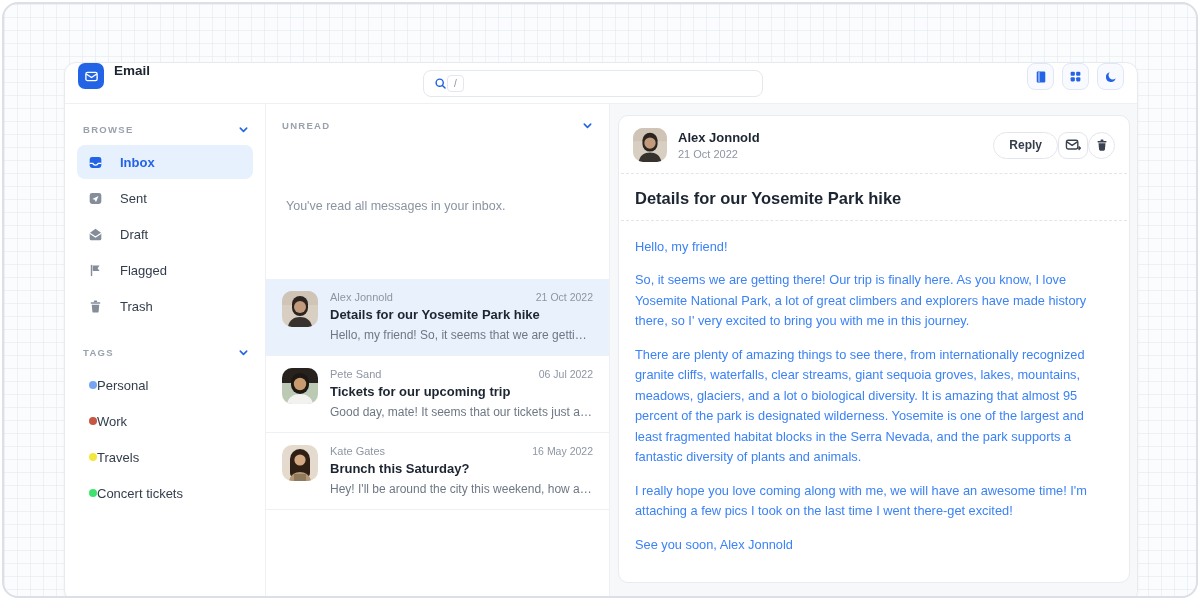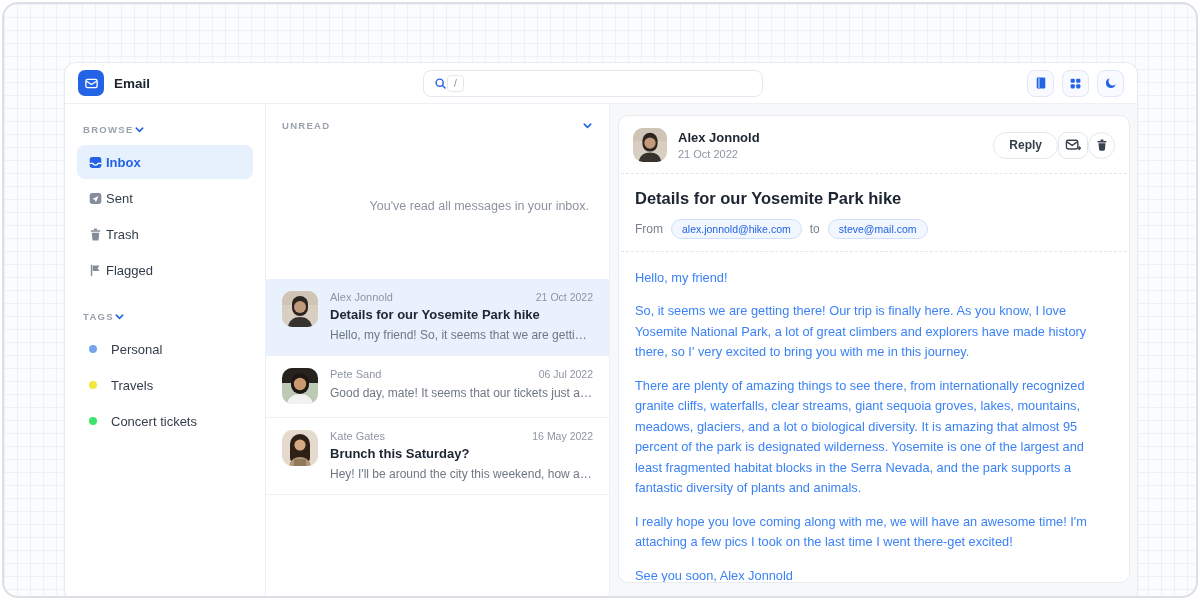--- a/index.html
+++ b/index.html
@@ -14,21 +14,21 @@
       linear-gradient(90deg, rgba(226,230,236,.5) 1px, transparent 1px);
     background-size:13px 13px; overflow:hidden; }
 
   
   .window { position:absolute; left:60px; top:58px; width:1074px; height:540px;
     background:#fff; border:1px solid #e7eaee; border-radius:12px;
     box-shadow:0 1px 3px rgba(16,24,40,.05); overflow:hidden;
     display:flex; flex-direction:column; }
 
   
-  .topbar { height:41px; flex:0 0 41px; display:flex; align-items:center;
+  .topbar { height:41px; flex:0 0 41px; display:flex; align-items:flex-start;
     padding:0 13px; border-bottom:1px solid #eef0f3; position:relative; }
   .logo { width:26px; height:26px; border-radius:7px; background:#2264e5;
     display:flex; align-items:center; justify-content:center; }
   .app-title { margin-left:10px; font-size:13.5px; font-weight:bold; color:#1b2430; }
   .searchbox { position:absolute; left:358px; top:7px; width:340px; height:27px;
     border:1px solid #e3e7ee; border-radius:8px; background:#fff;
     display:flex; align-items:center; padding:0 6px 0 10px; }
   .searchbox input { flex:1; border:none; outline:none; font-size:12px;
     color:#3c4654; margin-left:8px; font-family:"Liberation Sans",sans-serif;
     background:transparent; }
@@ -43,37 +43,37 @@
 
   
   .content { flex:1; display:flex; min-height:0; }
   .sidebar { width:200px; flex:0 0 200px; padding:10px 12px; }
   .listcol { width:345px; flex:0 0 345px; border-left:1px solid #eef0f3;
     border-right:1px solid #eef0f3; background:#fff; display:flex;
     flex-direction:column; }
   .detailcol { flex:1; background:#f6f8f9; padding:11px 7px 18px 8px; }
 
   
-  .section-head { display:flex; align-items:center; 
+  .section-head { display:flex; align-items:center; justify-content:space-between;
     padding:10px 4px 10px 6px; }
   .section-title { font-size:9.5px; font-weight:bold; letter-spacing:1.3px;
     color:#99a1ad; text-transform:uppercase; }
-  .side-item { height:34px; display:flex; align-items:center; gap:3px;
+  .side-item { height:34px; display:flex; align-items:center; gap:17px;
     padding:0 10px; border-radius:8px; font-size:13px; color:#333d4b;
     cursor:pointer; margin-bottom:2px; }
   .side-item.active { background:#e7f0fd; color:#2264e5; font-weight:bold; }
   .side-item .ic { width:16px; display:flex; justify-content:center; }
   .tags-block { margin-top:14px; }
   .tag-dot { width:8px; height:8px; border-radius:50%; flex:0 0 8px; }
-  .side-item.tag { gap:14px; padding-left:12px; }
+  .side-item.tag { gap:0; padding-left:12px; }
 
   
   .list-head { display:flex; align-items:center; justify-content:space-between;
     padding:16px 16px 10px; }
-  .empty-state { text-align:right; color:#8b93a1; font-size:12.5px;
+  .empty-state { text-align:left; color:#8b93a1; font-size:12.5px;
     padding:58px 20px 66px; }
   .mail-item { display:flex; gap:12px; padding:12px 16px 13px;
     border-bottom:1px solid #eef1f4; cursor:pointer; }
   .mail-item.selected { background:#e9f1fd; }
   .avatar { width:36px; height:36px; border-radius:10px; overflow:hidden;
     flex:0 0 36px; }
   .mail-body { flex:1; min-width:0; }
   .mail-toprow { display:flex; justify-content:space-between; align-items:baseline; }
   .mail-sender { font-size:11px; color:#8e96a3; }
   .mail-date { font-size:10.5px; color:#8e96a3; }
@@ -179,47 +179,60 @@
             <svg width="15" height="15" viewBox="0 0 16 16">
                 <rect x="1.8" y="2.2" width="12.4" height="11.6" rx="2.6" fill="#848d99"></rect>
                 <path d="M4.6 8.4l6.6-3-2.7 6.6-1.2-2.7z" fill="#fff"></path>
               </svg>
           </span>
           <span>Sent</span>
         </div>
         <div class="side-item">
           <span class="ic">
             <svg width="15" height="15" viewBox="0 0 16 16">
+                <path d="M1.8 6.3L8 1.9l6.2 4.4v6.2a1.6 1.6 0 0 1-1.6 1.6H3.4a1.6 1.6 0 0 1-1.6-1.6z" fill="#848d99"></path>
+                <path d="M1.9 6.6L8 10.7l6.1-4.1" fill="none" stroke="#fff" stroke-width="1.2"></path>
+              </svg>
+          </span>
+          <span>Draft</span>
+        </div>
+        <div class="side-item">
+          <span class="ic">
+            <svg width="15" height="15" viewBox="0 0 16 16">
+                <rect x="3" y="1.8" width="1.5" height="12.4" rx="0.75" fill="#848d99"></rect>
+                <path d="M5 2.6h7.4l-2.2 2.9 2.2 2.9H5z" fill="#848d99"></path>
+              </svg>
+          </span>
+          <span>Flagged</span>
+        </div>
+        <div class="side-item">
+          <span class="ic">
+            <svg width="15" height="15" viewBox="0 0 16 16">
                 <rect x="6.2" y="1.6" width="3.6" height="1.8" rx="0.9" fill="#848d99"></rect>
                 <rect x="2.8" y="3.4" width="10.4" height="1.6" rx="0.8" fill="#848d99"></rect>
                 <path d="M4 6h8l-.65 7.2a1.4 1.4 0 0 1-1.4 1.3H6.05a1.4 1.4 0 0 1-1.4-1.3z" fill="#848d99"></path>
               </svg>
           </span>
           <span>Trash</span>
-        </div>
-        <div class="side-item">
-          <span class="ic">
-            <svg width="15" height="15" viewBox="0 0 16 16">
-                <rect x="3" y="1.8" width="1.5" height="12.4" rx="0.75" fill="#848d99"></rect>
-                <path d="M5 2.6h7.4l-2.2 2.9 2.2 2.9H5z" fill="#848d99"></path>
-              </svg>
-          </span>
-          <span>Flagged</span>
         </div>
 
         <div class="tags-block">
           <div class="section-head">
             <span class="section-title">Tags</span>
             <svg width="11" height="11" viewBox="0 0 12 12">
                 <path d="M2.5 4.5L6 8l3.5-3.5" fill="none" stroke="#2264e5" stroke-width="1.7" stroke-linecap="round" stroke-linejoin="round"></path>
               </svg>
           </div>
           <div class="side-item tag">
             <span class="tag-dot" style="background-color: rgb(118, 164, 238);"></span>
             <span>Personal</span>
+          </div>
+          <div class="side-item tag">
+            <span class="tag-dot" style="background-color: rgb(198, 87, 67);"></span>
+            <span>Work</span>
           </div>
           <div class="side-item tag">
             <span class="tag-dot" style="background-color: rgb(242, 231, 62);"></span>
             <span>Travels</span>
           </div>
           <div class="side-item tag">
             <span class="tag-dot" style="background-color: rgb(62, 226, 110);"></span>
             <span>Concert tickets</span>
           </div>
         </div>
@@ -263,20 +276,21 @@
                 <path d="M9 14a9 9 0 0 1 18 0v3a9 9 0 0 1-18 0z" fill="#1d1814"></path>
                 <circle cx="18" cy="16" r="6.2" fill="#c99a6f"></circle>
                 <path d="M5 36c1-7 7-10 13-10s12 3 13 10z" fill="#f2f2f0"></path>
               </svg>
           </div>
           <div class="mail-body">
             <div class="mail-toprow">
               <span class="mail-sender">Pete Sand</span>
               <span class="mail-date">06 Jul 2022</span>
             </div>
+            <div class="mail-title">Tickets for our upcoming trip</div>
             <div class="mail-preview">Good day, mate! It seems that our tickets just arrived...</div>
           </div>
         </div>
 
         <div class="mail-item">
           <div class="avatar">
             <svg width="36" height="36" viewBox="0 0 36 36">
                 <rect width="36" height="36" fill="#e4dbce"></rect>
                 <path d="M8 14a10 10 0 0 1 20 0v14a5 5 0 0 1-5 5H13a5 5 0 0 1-5-5z" fill="#2e2015"></path>
                 <circle cx="18" cy="15" r="5.6" fill="#d5a984"></circle>
@@ -328,26 +342,20 @@
                     <path d="M4 6h8l-.65 7.2a1.4 1.4 0 0 1-1.4 1.3H6.05a1.4 1.4 0 0 1-1.4-1.3z" fill="#39424e"></path>
                   </svg>
               </div>
             </div>
           </div>
 
           <div class="dashed"></div>
 
           <div class="subject-block">
             <div class="subject">Details for our Yosemite Park hike</div>
-            <div class="fromto">
-              <span>From</span>
-              <span class="pill">alex.jonnold@hike.com</span>
-              <span>to</span>
-              <span class="pill">steve@mail.com</span>
-            </div>
           </div>
 
           <div class="dashed"></div>
 
           <div class="mailtext">
             <p>Hello, my friend!</p>
             <p>So, it seems we are getting there! Our trip is finally here. As you know, I love Yosemite National Park, a lot of great climbers and explorers have made history there, so I' very excited to bring you with me in this journey.</p>
             <p>There are plenty of amazing things to see there, from internationally recognized granite cliffs, waterfalls, clear streams, giant sequoia groves, lakes, mountains, meadows, glaciers, and a lot o biological diversity. It is amazing that almost 95 percent of the park is designated wilderness. Yosemite is one of the largest and least fragmented habitat blocks in the Serra Nevada, and the park supports a fantastic diversity of plants and animals.</p>
             <p>I really hope you love coming along with me, we will have an awesome time! I'm attaching a few pics I took on the last time I went there-get excited!</p>
             <p>See you soon, Alex Jonnold</p>

